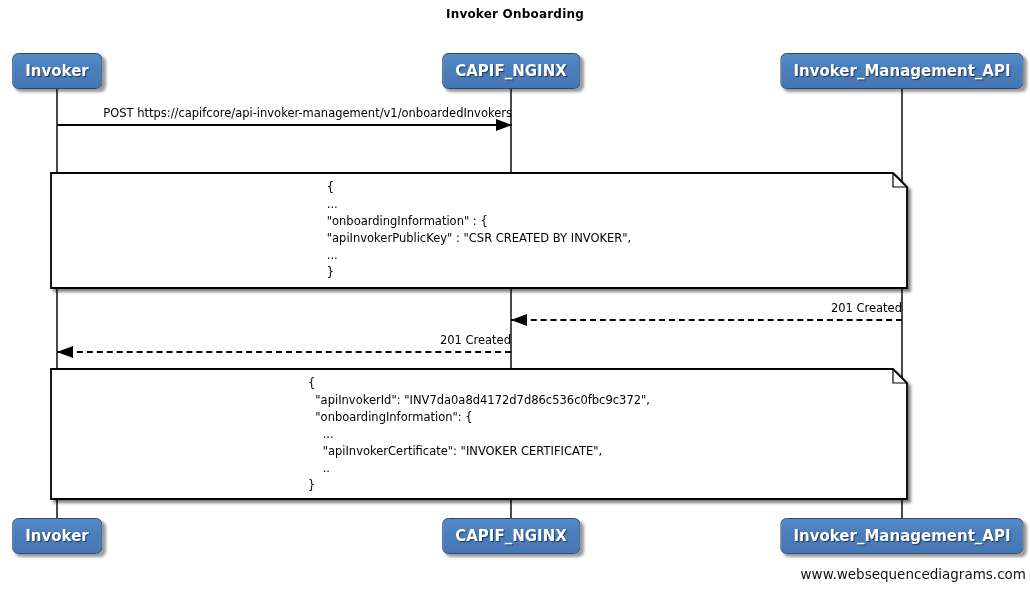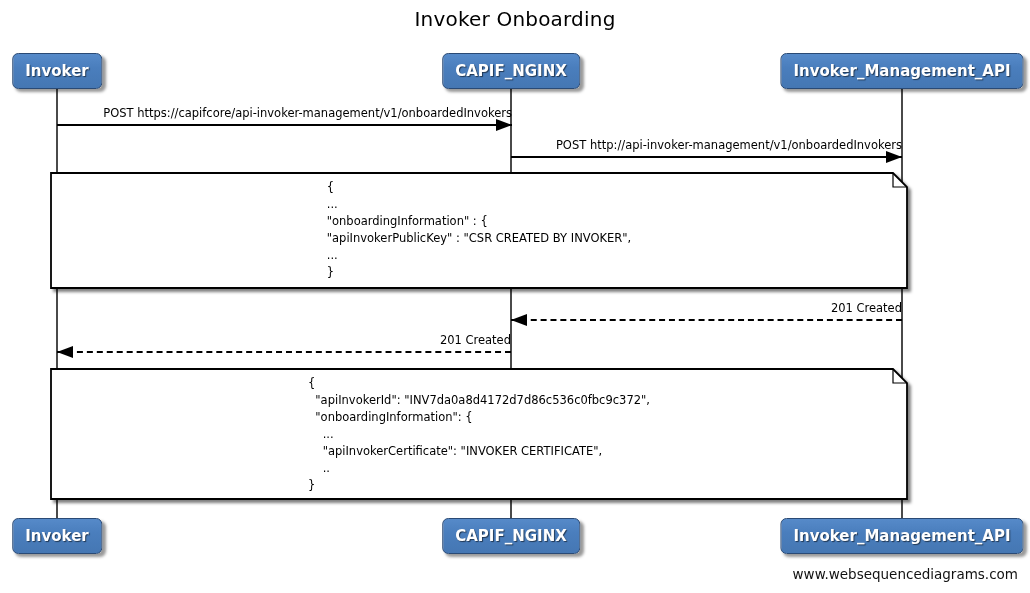--- a/index.html
+++ b/index.html
@@ -2,21 +2,21 @@
 <html><head>
 <meta charset="utf-8">
 <style>
   html,body{margin:0;padding:0;background:#fff;}
   #canvas{
     position:relative;width:1030px;height:593px;background:#fff;overflow:hidden;
     font-family:"DejaVu Sans","Liberation Sans",sans-serif;color:#000;
   }
   .title{
     position:absolute;top:7px;left:0;width:100%;text-align:center;
-    font-size:20px;font-weight:normal;letter-spacing:.2px;
+    font-size:12px;font-weight:bold;letter-spacing:.2px;
   }
   .lifeline{position:absolute;width:1.5px;background:#4a4a4a;z-index:1;}
   .actor{
     position:absolute;transform:translateX(-50%);z-index:4;
     height:34px;line-height:34px;padding:0 12px;white-space:nowrap;
     background:linear-gradient(#568ac9,#4a7ebd 40%,#4577b3);
     border:1.5px solid #2a4a75;border-radius:6px;
     box-shadow:3px 3px 3px rgba(0,0,0,.40);
     color:#fff;font-size:15px;font-weight:bold;
     text-shadow:1px 1px 1px rgba(0,0,0,.55);
@@ -40,21 +40,21 @@
   .note svg{position:absolute;top:0;left:0;filter:drop-shadow(3px 3px 1.5px rgba(0,0,0,.5));}
   .note-textwrap{
     position:absolute;top:0;left:0;width:100%;height:100%;
     display:flex;justify-content:center;align-items:flex-start;padding-top:7px;box-sizing:border-box;
   }
   .note-text{
     margin:0;font-family:inherit;font-size:11.5px;line-height:17px;
     white-space:pre;text-align:left;
   }
   .footer{
-    position:absolute;top:566px;right:12px;font-size:13.5px;color:#111;white-space:nowrap;margin-left:41px;
+    position:absolute;top:566px;right:4px;font-size:13.5px;color:#111;white-space:nowrap;margin-left:41px;
   }
 </style>
 </head>
 <body>
 
 <div id="canvas">
 
   <div class="title">Invoker Onboarding</div>
 
   <div class="lifeline" style="left:56px;top:88px;height:431px;"></div>
@@ -64,25 +64,20 @@
   <div class="actor" style="left:57px;top:53px;">Invoker</div>
   <div class="actor" style="left:511px;top:53px;">CAPIF_NGINX</div>
   <div class="actor" style="left:902px;top:53px;">Invoker_Management_API</div>
 
   <div class="msg" style="left:57px;top:106px;width:455px;">
     <div class="msg-label">POST https://capifcore/api-invoker-management/v1/onboardedInvokers</div>
     <div class="msg-line-solid"></div>
     <div class="head-right"></div>
   </div>
 
-  <div class="msg" style="left:511px;top:138px;width:391px;">
-    <div class="msg-label">POST http://api-invoker-management/v1/onboardedInvokers</div>
-    <div class="msg-line-solid"></div>
-    <div class="head-right"></div>
-  </div>
 
   <div class="note" style="left:50px;top:172px;width:858px;height:117px;">
     <svg width="858" height="117" viewBox="0 0 858 117">
       <path d="M1,1 L843,1 L857,15 L857,116 L1,116 Z" fill="#ffffff" stroke="#000000" stroke-width="1.8"></path>
       <path d="M843,1 L843,15 L857,15" fill="none" stroke="#000000" stroke-width="1.2"></path>
     </svg>
     <div class="note-textwrap">
       <pre class="note-text">{
 ...
 "onboardingInformation" : {

